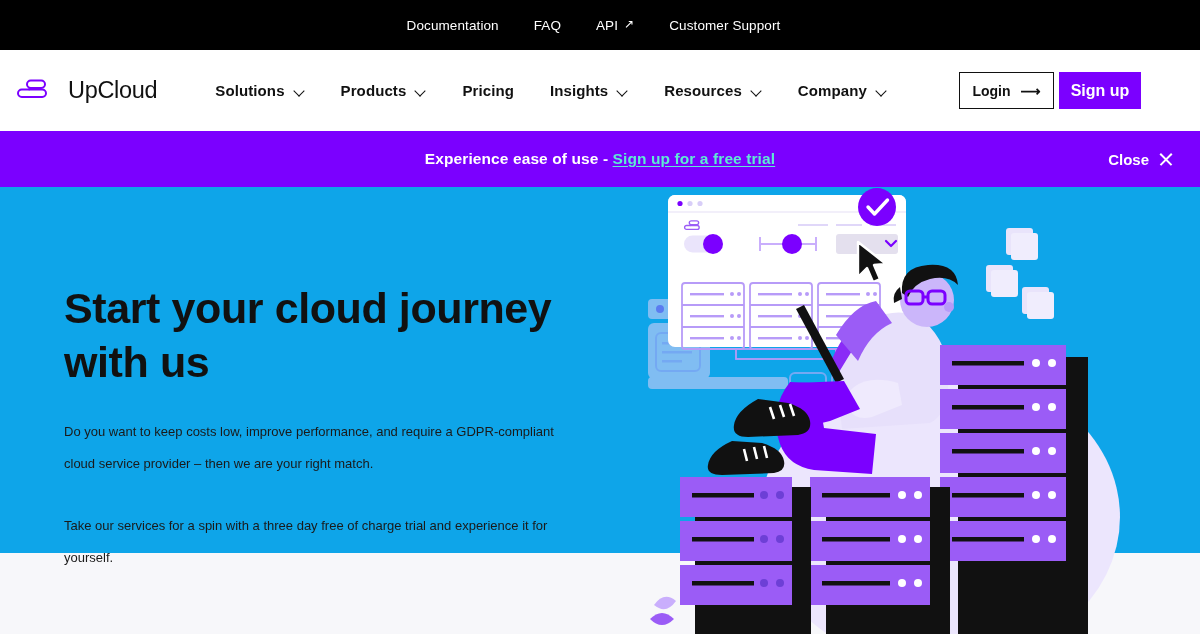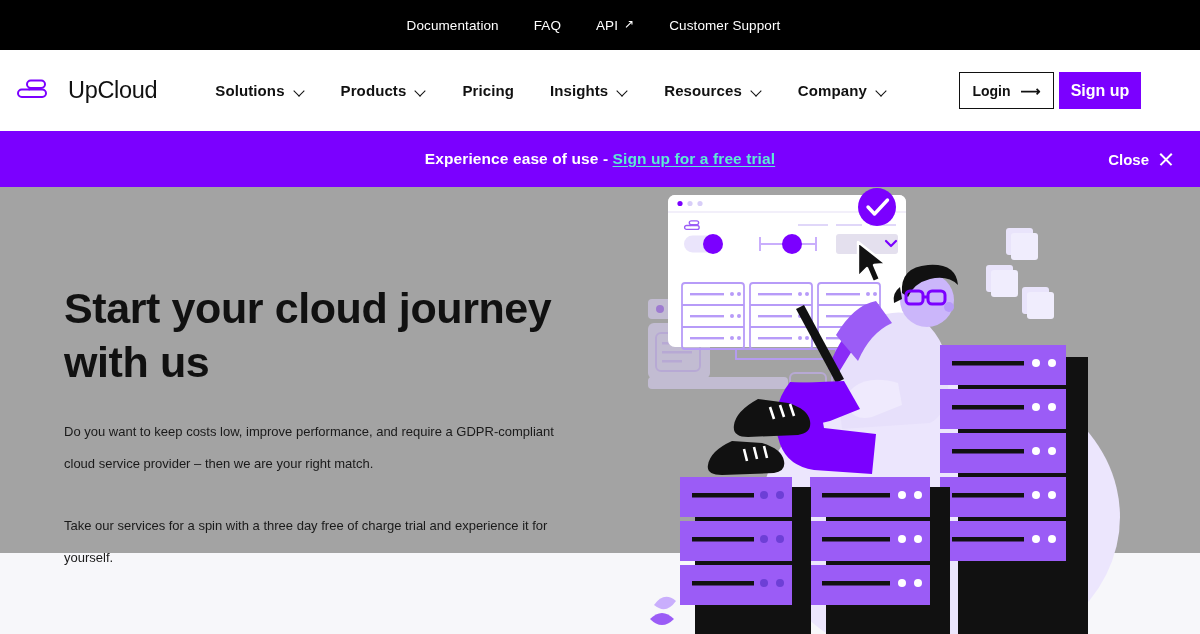--- a/index.html
+++ b/index.html
@@ -75,21 +75,21 @@
   }
   .x-icon { width: 15px; height: 15px; position: relative; display: inline-block; }
   .x-icon::before, .x-icon::after {
     content: ""; position: absolute; left: 0; top: 7px;
     width: 16px; height: 1.7px; background: #fff;
   }
   .x-icon::before { transform: rotate(45deg); }
   .x-icon::after  { transform: rotate(-45deg); }
 
   
-  .hero { position: relative; height: 366px; background: #a3a3a3; }
+  .hero { position: relative; height: 366px; background: #0ea5e9; }
   .hero-copy { position: absolute; left: 64px; top: 94px; width: 540px; }
   h1.hero-title {
     font-size: 43px; line-height: 54px; font-weight: bold;
     color: #111111; letter-spacing: -0.4px;
   }
   p.hero-para {
     font-size: 13px; line-height: 32px; color: #1a1a1a;
     margin-top: 27px; width: 520px;
   }
   p.hero-para + p.hero-para { margin-top: 30px; }

